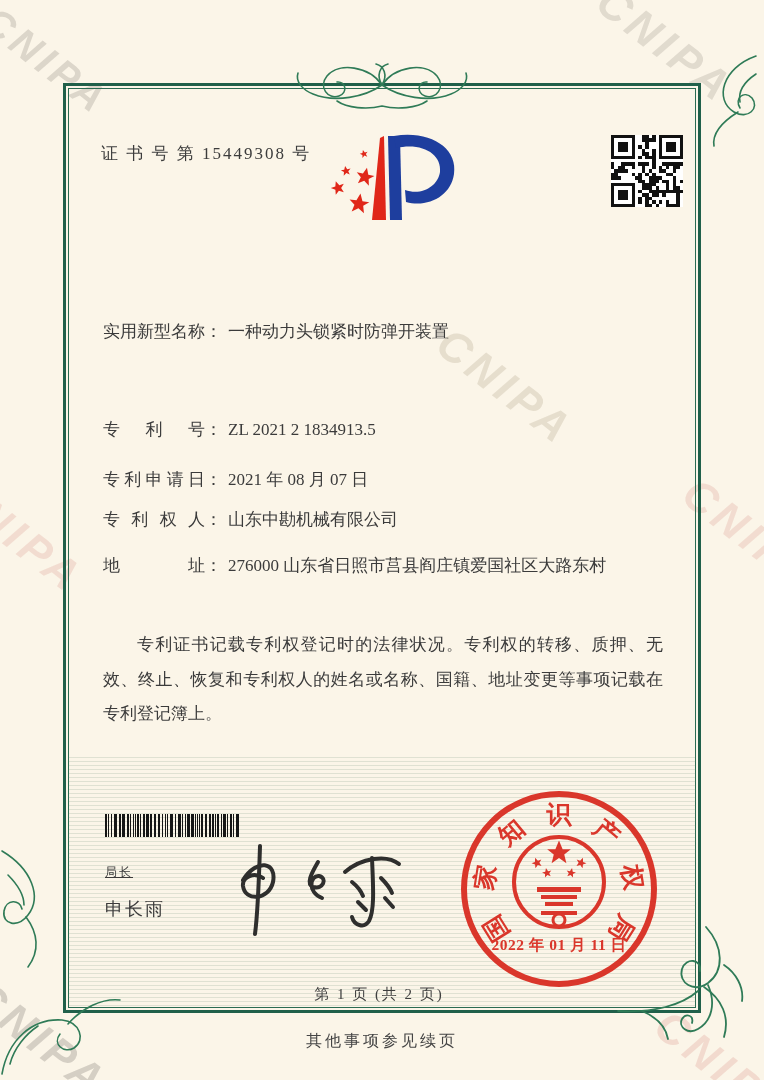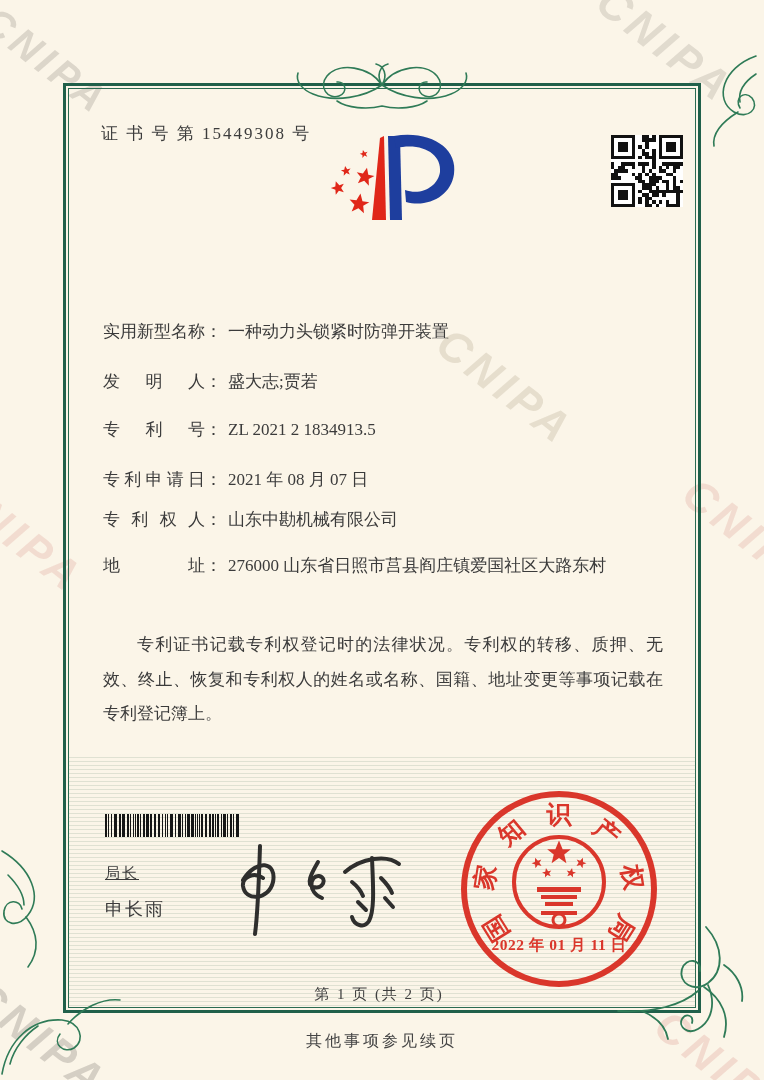--- a/index.html
+++ b/index.html
@@ -8,33 +8,33 @@
   
   .frame{position:absolute;left:63px;top:83px;width:632px;height:924px;border:3px solid #20604a;}
   .frame-inner{position:absolute;left:2px;top:2px;right:2px;bottom:2px;border:1px solid #2a6b52;}
   
   .waveband{position:absolute;left:68px;top:757px;width:628px;height:252px;
       background:repeating-linear-gradient(to bottom,rgba(80,120,95,.16) 0 1px,rgba(0,0,0,0) 1px 4px);}
   
   .wm{position:absolute;font-family:"Liberation Sans","DejaVu Sans",sans-serif;font-weight:bold;
       font-style:italic;font-size:44px;letter-spacing:5px;transform:rotate(38deg);transform-origin:left top;
       pointer-events:none;white-space:nowrap;}
-  .cert-no{position:absolute;left:101px;top:122px;font-size:17px;letter-spacing:2px;color:#3c3c3c;}
+  .cert-no{position:absolute;left:101px;top:142px;font-size:17px;letter-spacing:2px;color:#3c3c3c;}
   .title{position:absolute;left:63px;top:233px;width:632px;text-align:center;font-size:40px;
       font-weight:bold;letter-spacing:9px;color:#1d1d1d;}
   .frow{position:absolute;left:103px;width:560px;font-size:17px;line-height:24px;white-space:nowrap;}
   .flabel{display:inline-block;width:102px;text-align:justify;text-align-last:justify;vertical-align:top;}
   .fvalue{margin-left:6px;}
   .pair2{position:absolute;left:297px;top:0;}
   .paras{position:absolute;left:103px;top:628px;width:560px;font-size:17px;line-height:34.5px;
       text-align:justify;color:#3b3b3b;}
   .paras p{margin:0;text-indent:2em;}
   .barcode{position:absolute;left:105px;top:814px;width:204px;height:23px;display:flex;align-items:stretch;}
   .barcode i{display:block;height:100%;background:#161616;}
-  .sig-title{position:absolute;left:105px;top:864px;font-size:15px;letter-spacing:2px;text-decoration:underline;}
+  .sig-title{position:absolute;left:105px;top:864px;font-size:12px;letter-spacing:2px;text-decoration:underline;}
   .sig-name{position:absolute;left:105px;top:897px;font-size:18px;letter-spacing:2px;}
   .page-footer{position:absolute;left:63px;top:985px;width:632px;text-align:center;font-size:15px;
       letter-spacing:2px;color:#3f3f3f;}
   .cont-note{position:absolute;left:0;top:1031px;width:764px;text-align:center;font-size:16px;
       letter-spacing:3px;color:#454545;}
   .abs{position:absolute;}
   svg{display:block;}
 </style>
 </head>
 <body>
@@ -250,23 +250,20 @@
         <rect x="17" y="20" width="1" height="1"></rect>
         <rect x="18" y="20" width="1" height="1"></rect>
         <rect x="19" y="20" width="1" height="1"></rect>
       </g>
   </svg>
 
 
   <div class="frow" style="top:320px;">
     <span class="flabel">实用新型名称</span><span>：</span><span class="fvalue">一种动力头锁紧时防弹开装置</span>
   </div>
-  <div class="frow" style="top:370px;">
-    <span class="flabel">发明人</span><span>：</span><span class="fvalue">盛大志;贾若</span>
-  </div>
   <div class="frow" style="top:418px;">
     <span class="flabel">专利号</span><span>：</span><span class="fvalue">ZL 2021 2 1834913.5</span>
   </div>
   <div class="frow" style="top:468px;">
     <span class="flabel">专利申请日</span><span>：</span><span class="fvalue">2021 年 08 月 07 日</span>
   </div>
   <div class="frow" style="top:508px;">
     <span class="flabel">专利权人</span><span>：</span><span class="fvalue">山东中勘机械有限公司</span>
   </div>
   <div class="frow" style="top:554px;">

